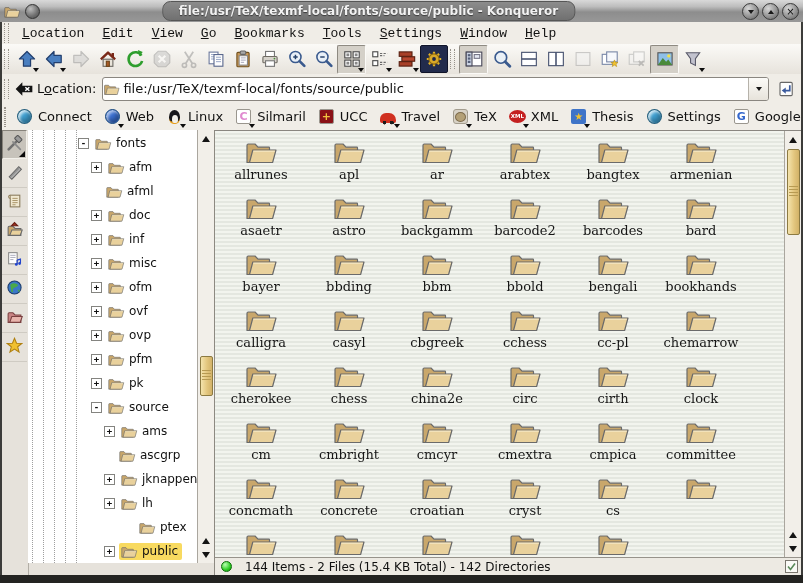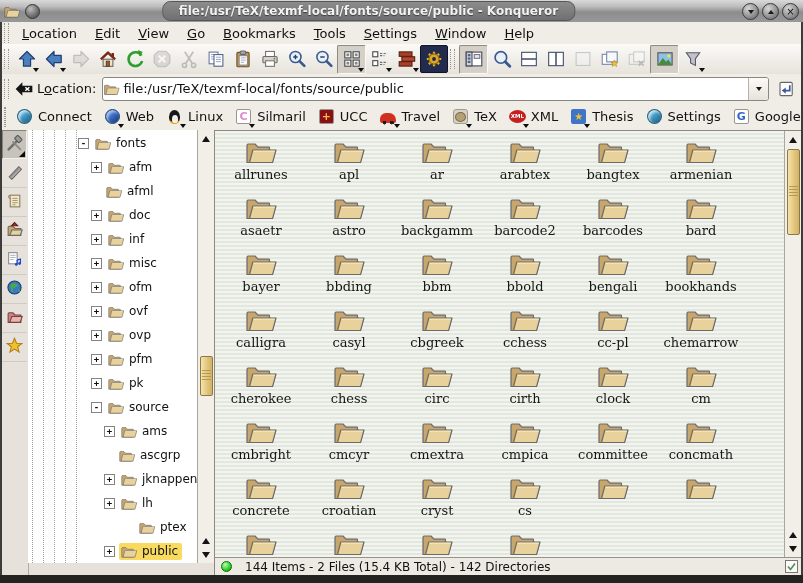--- a/index.html
+++ b/index.html
@@ -19,21 +19,21 @@
   .titlepill span{color:#f2f2f2;font-size:12px;font-weight:bold;white-space:nowrap;text-shadow:0 1px 1px #3a3a3a;}
   .winbtns{position:absolute;right:4px;top:3px;display:flex;gap:3px;}
   .wbtn{width:15px;height:15px;border-radius:50%;border:1px solid #3a3a3a;
     background:radial-gradient(circle at 35% 30%,#d6d6d6,#8e8e8e 60%,#646464);
     display:flex;align-items:center;justify-content:center;font-size:10px;line-height:10px;color:#111;}
   .tD{width:0;height:0;border:3px solid transparent;border-top:4px solid #181818;margin-top:3px;}
   .tU2{width:0;height:0;border:3px solid transparent;border-bottom:4px solid #181818;margin-bottom:3px;}
   
   .menubar{position:absolute;left:2px;top:22px;width:799px;height:22px;background:#f0ede7;
     display:flex;align-items:center;}
-  .mi{display:inline-block;padding:2px 9px;font-size:13px;}
+  .mi{display:inline-block;padding:2px 9px;font-size:13px;font-family:Liberation Mono, monospace;}
   .mi::first-letter{text-decoration:underline;}
   .grip{width:3px;height:20px;margin:0 4px 0 2px;border-left:1px dotted #97928a;border-right:1px dotted #97928a;}
   .toolbar{position:absolute;left:2px;top:44px;width:799px;height:30px;
     background:linear-gradient(#fbfaf7,#e7e3dc);border-bottom:1px solid #ccc8c0;
     display:flex;align-items:center;}
   .tb{width:27px;height:27px;border-radius:2px;display:flex;align-items:center;justify-content:center;
     position:relative;flex:none;}
   .tb.pressed{background:#d4d0c8;border:1px solid;border-color:#8e8a82 #fbfaf7 #fbfaf7 #8e8a82;}
   .tb.disabled{opacity:.5;filter:grayscale(.9);}
   .tb.gearbg{background:#222b4c;border:1px solid #10142a;width:26px;height:26px;}
@@ -1035,20 +1035,30 @@
           <span class="flabel">chess</span>
         </div>
         <div class="cell">
           <span style="display:flex">
             <svg width="34" height="29" viewBox="0 0 34 29">
     <path d="M3 25.5 V8.5 Q3 7 4.2 7 H11 L14 10.2 H24.8 Q25.5 10.2 25.5 11 V25.5 Z" fill="#c9a76b" stroke="#6a6a6a" stroke-width="1.2" stroke-linejoin="round"></path>
     <path d="M5.5 25.5 L8.8 13 H32 L28.6 25.5 Z" fill="#e9d19c" stroke="#6a6a6a" stroke-width="1.2" stroke-linejoin="round"></path>
     <path d="M9.4 14.2 H30.8" stroke="#f6e9c8" stroke-width="1"></path>
   </svg>
           </span>
+          <span class="flabel">china2e</span>
+        </div>
+        <div class="cell">
+          <span style="display:flex">
+            <svg width="34" height="29" viewBox="0 0 34 29">
+    <path d="M3 25.5 V8.5 Q3 7 4.2 7 H11 L14 10.2 H24.8 Q25.5 10.2 25.5 11 V25.5 Z" fill="#c9a76b" stroke="#6a6a6a" stroke-width="1.2" stroke-linejoin="round"></path>
+    <path d="M5.5 25.5 L8.8 13 H32 L28.6 25.5 Z" fill="#e9d19c" stroke="#6a6a6a" stroke-width="1.2" stroke-linejoin="round"></path>
+    <path d="M9.4 14.2 H30.8" stroke="#f6e9c8" stroke-width="1"></path>
+  </svg>
+          </span>
           <span class="flabel">circ</span>
         </div>
         <div class="cell">
           <span style="display:flex">
             <svg width="34" height="29" viewBox="0 0 34 29">
     <path d="M3 25.5 V8.5 Q3 7 4.2 7 H11 L14 10.2 H24.8 Q25.5 10.2 25.5 11 V25.5 Z" fill="#c9a76b" stroke="#6a6a6a" stroke-width="1.2" stroke-linejoin="round"></path>
     <path d="M5.5 25.5 L8.8 13 H32 L28.6 25.5 Z" fill="#e9d19c" stroke="#6a6a6a" stroke-width="1.2" stroke-linejoin="round"></path>
     <path d="M9.4 14.2 H30.8" stroke="#f6e9c8" stroke-width="1"></path>
   </svg>
           </span>

